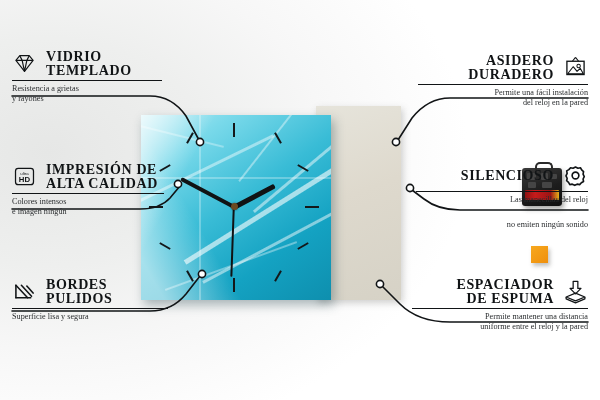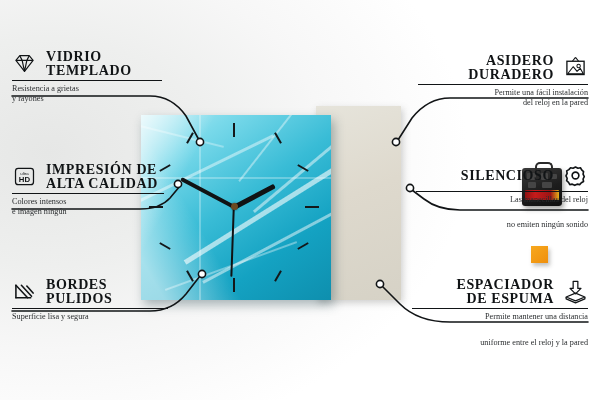--- a/index.html
+++ b/index.html
@@ -269,16 +269,16 @@
         <div class="ttl">DE ESPUMA</div>
       </div>
       <svg class="ic" viewBox="0 0 32 32">
         <path d="M13,3 L19,3 L19,12 L23,12 L16,19 L9,12 L13,12 Z" fill="none" stroke="#111416" stroke-width="1.6" stroke-linejoin="round"></path>
         <path d="M16,18 L28,23 L16,28 L4,23 Z" fill="none" stroke="#111416" stroke-width="1.6" stroke-linejoin="round"></path>
         <path d="M4,23 L4,25.5 L16,30.5 L28,25.5 L28,23" fill="none" stroke="#111416" stroke-width="1.6" stroke-linejoin="round"></path>
       </svg>
     </div>
     <div class="rule" style="width:176px;margin-left:auto;"></div>
     <div class="desc">Permite mantener una distancia</div>
-    <div class="desc" style="margin-top:16px;">uniforme entre el reloj y la pared</div>
+    <div class="desc" style="margin-top:0;">uniforme entre el reloj y la pared</div>
   </div>
 
 </div>
 
 </body></html>

